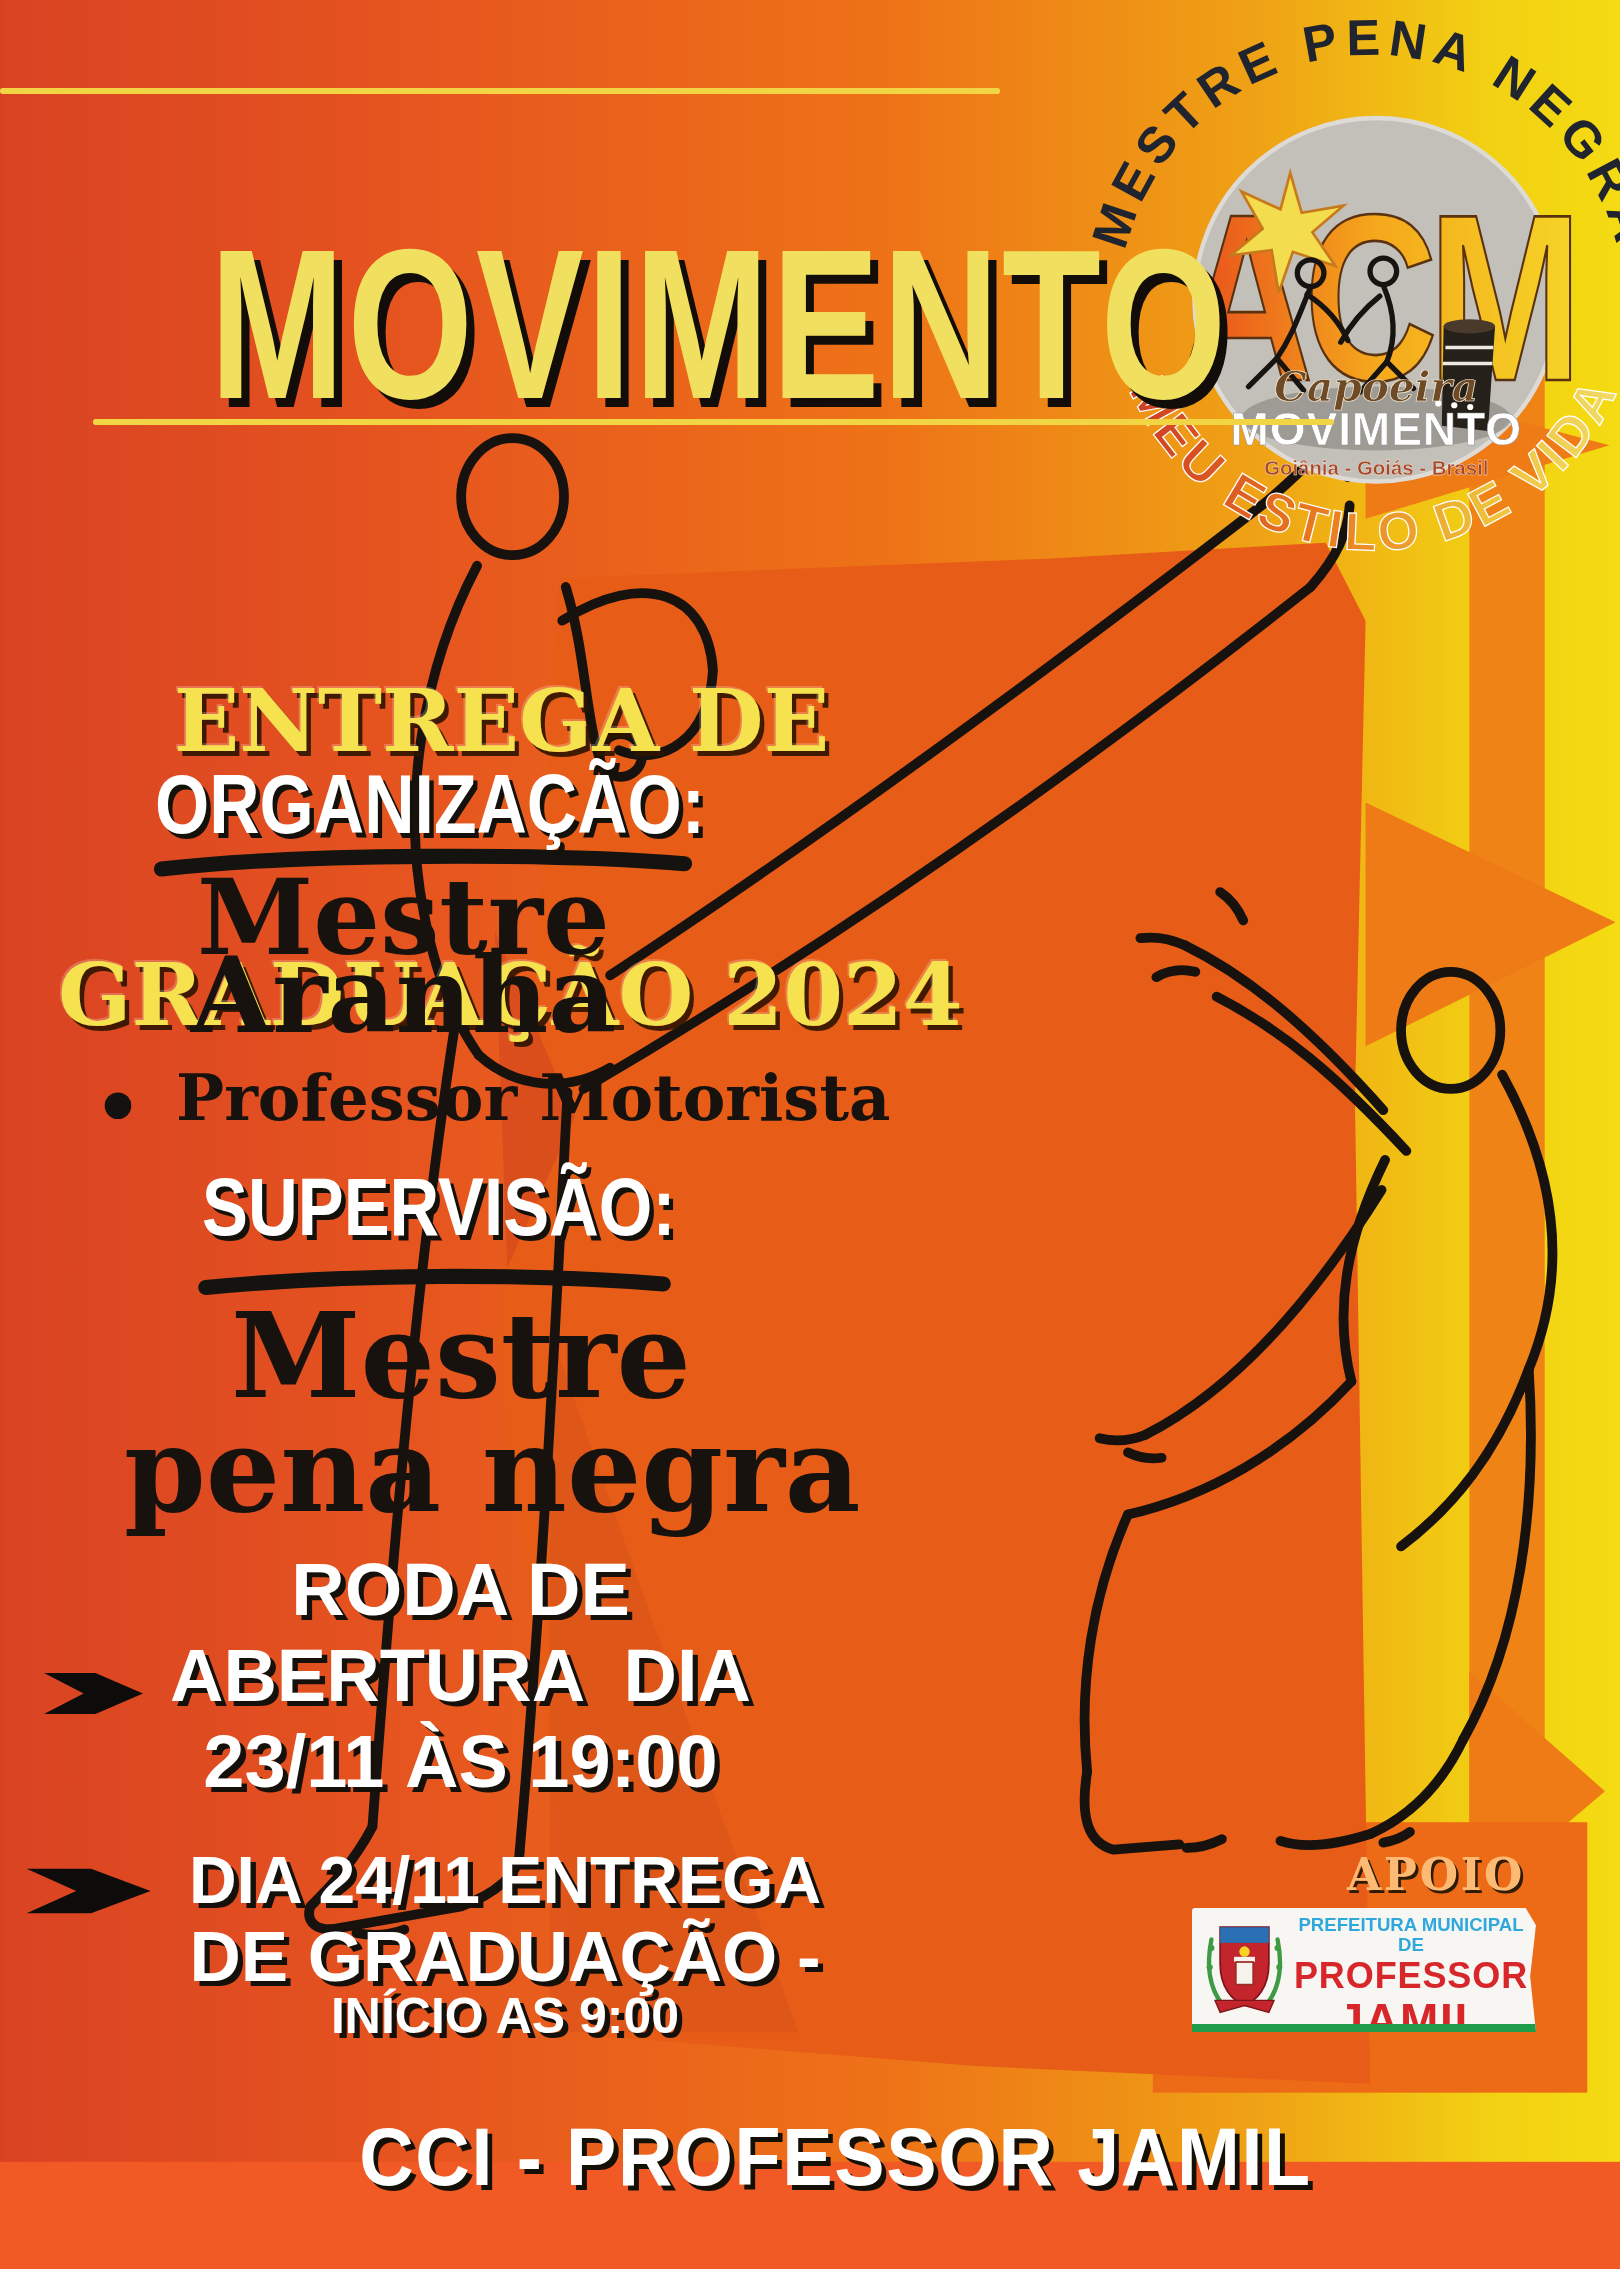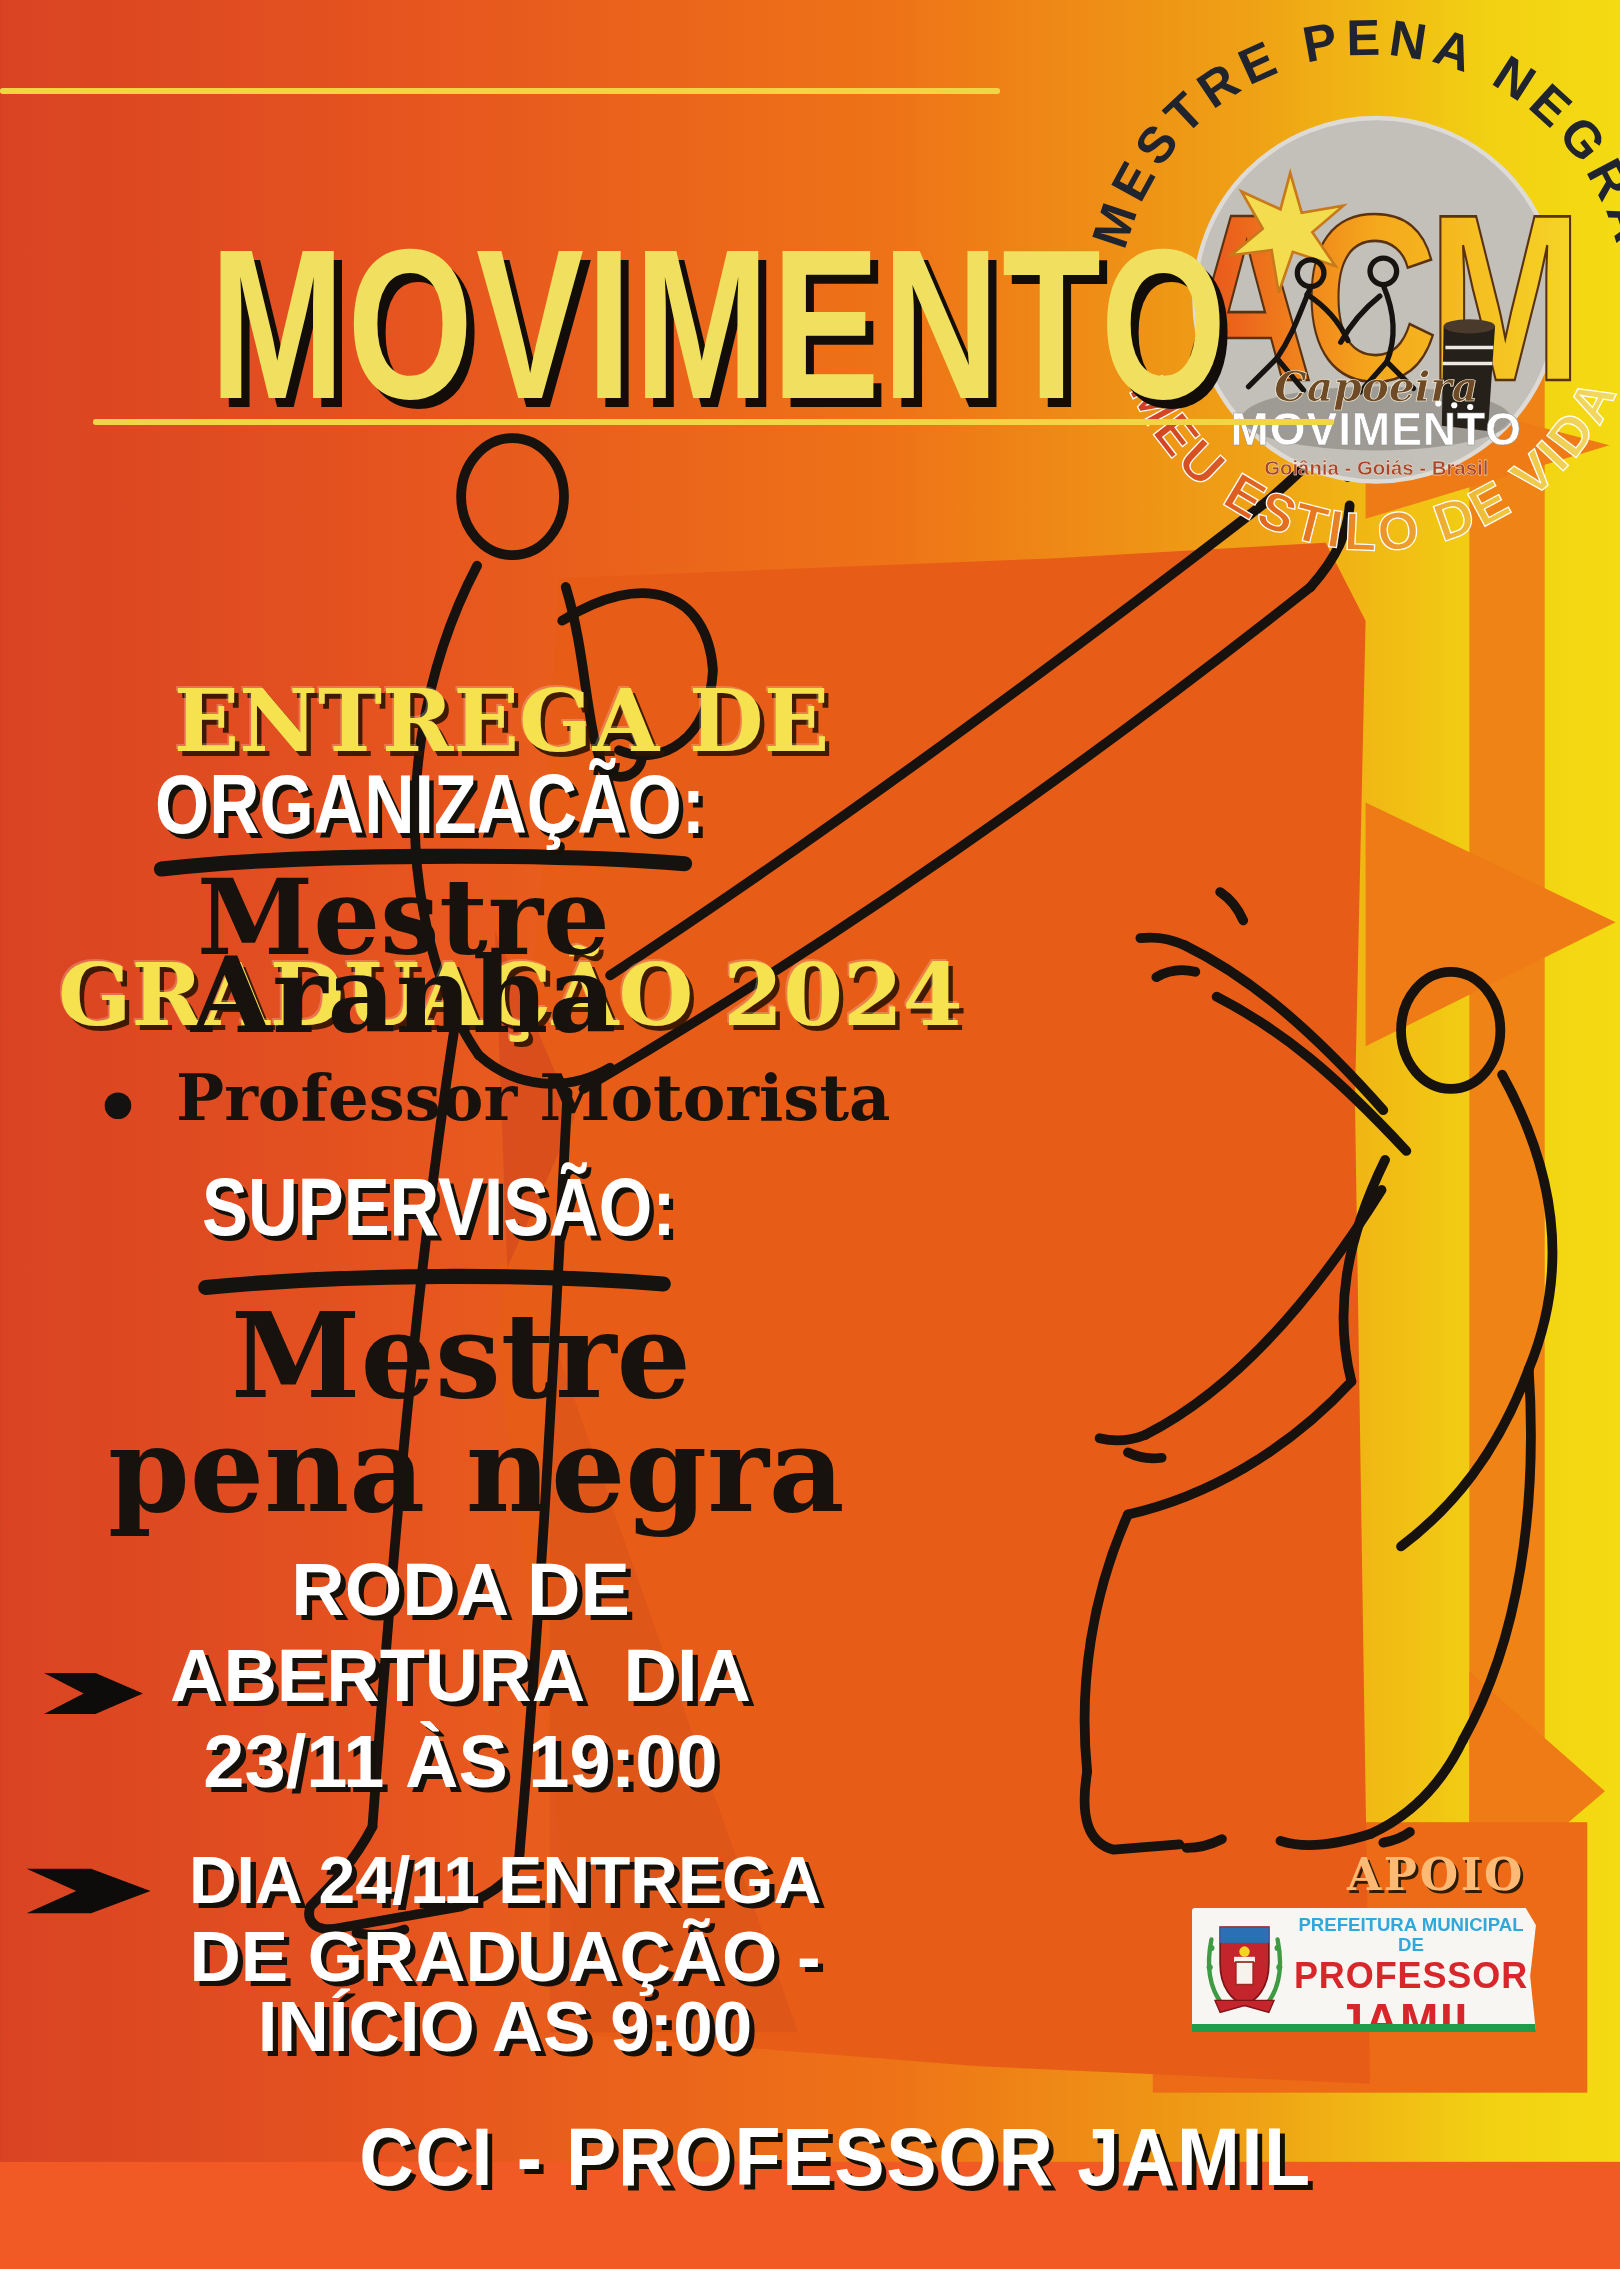--- a/index.html
+++ b/index.html
@@ -38,32 +38,32 @@
   .org{top:763px;left:155px;font-size:83px;}
   .sup{top:1166px;left:202px;font-size:82px;}
   
   .name{
     font-family:"DejaVu Serif",serif;font-weight:bold;color:#17120E;
   }
   .mestre1a{top:865px;left:93px;width:621px;font-size:105px;}
   .mestre1b{top:943px;left:93px;width:621px;font-size:105px;}
   .assist{top:1066px;left:176px;width:763px;font-size:64px;text-align:left;}
   .mestre2a{top:1298px;left:124px;width:674px;font-size:117px;}
-  .mestre2b{top:1412px;left:108px;width:674px;font-size:117px;}
+  .mestre2b{top:1412px;left:124px;width:674px;font-size:117px;}
   
   .sched{
     font-weight:bold;color:#FFFFFF;
     text-shadow:5.3px 5.3px 0 #15100a;
   }
   .s10{top:1553px;left:106px;width:709px;font-size:74px;}
   .s11{top:1639px;left:106px;width:709px;font-size:74px;}
   .s12{top:1725px;left:106px;width:709px;font-size:74px;}
   .s20{top:1847px;left:84px;width:842px;font-size:66px;}
   .s21{top:1921px;left:84px;width:842px;font-size:71px;}
-  .s22{top:1991px;left:84px;width:842px;font-size:71px;}
+  .s22{top:1991px;left:84px;width:842px;font-size:50px;}
   .arrow{
     position:absolute;background:#0E0C0A;
     clip-path:polygon(0 14%,52% 14%,100% 50%,52% 86%,0 86%,40% 50%);
   }
   
   .apoio{
     top:1853px;left:1334px;width:204px;font-family:"DejaVu Serif",serif;
     font-size:44px;font-weight:bold;color:#fdba74;letter-spacing:2.7px;
     text-shadow:2.7px 2.7px 0 #2E1B04;
   }

